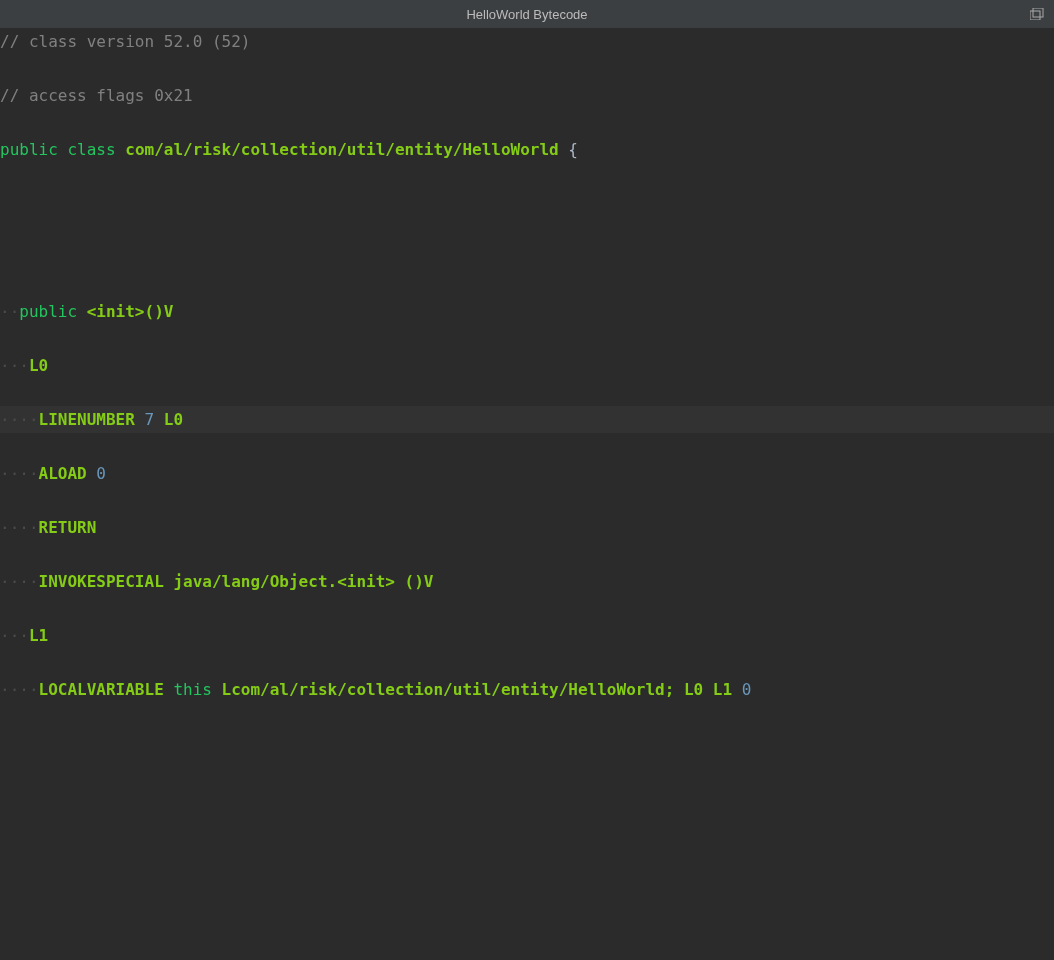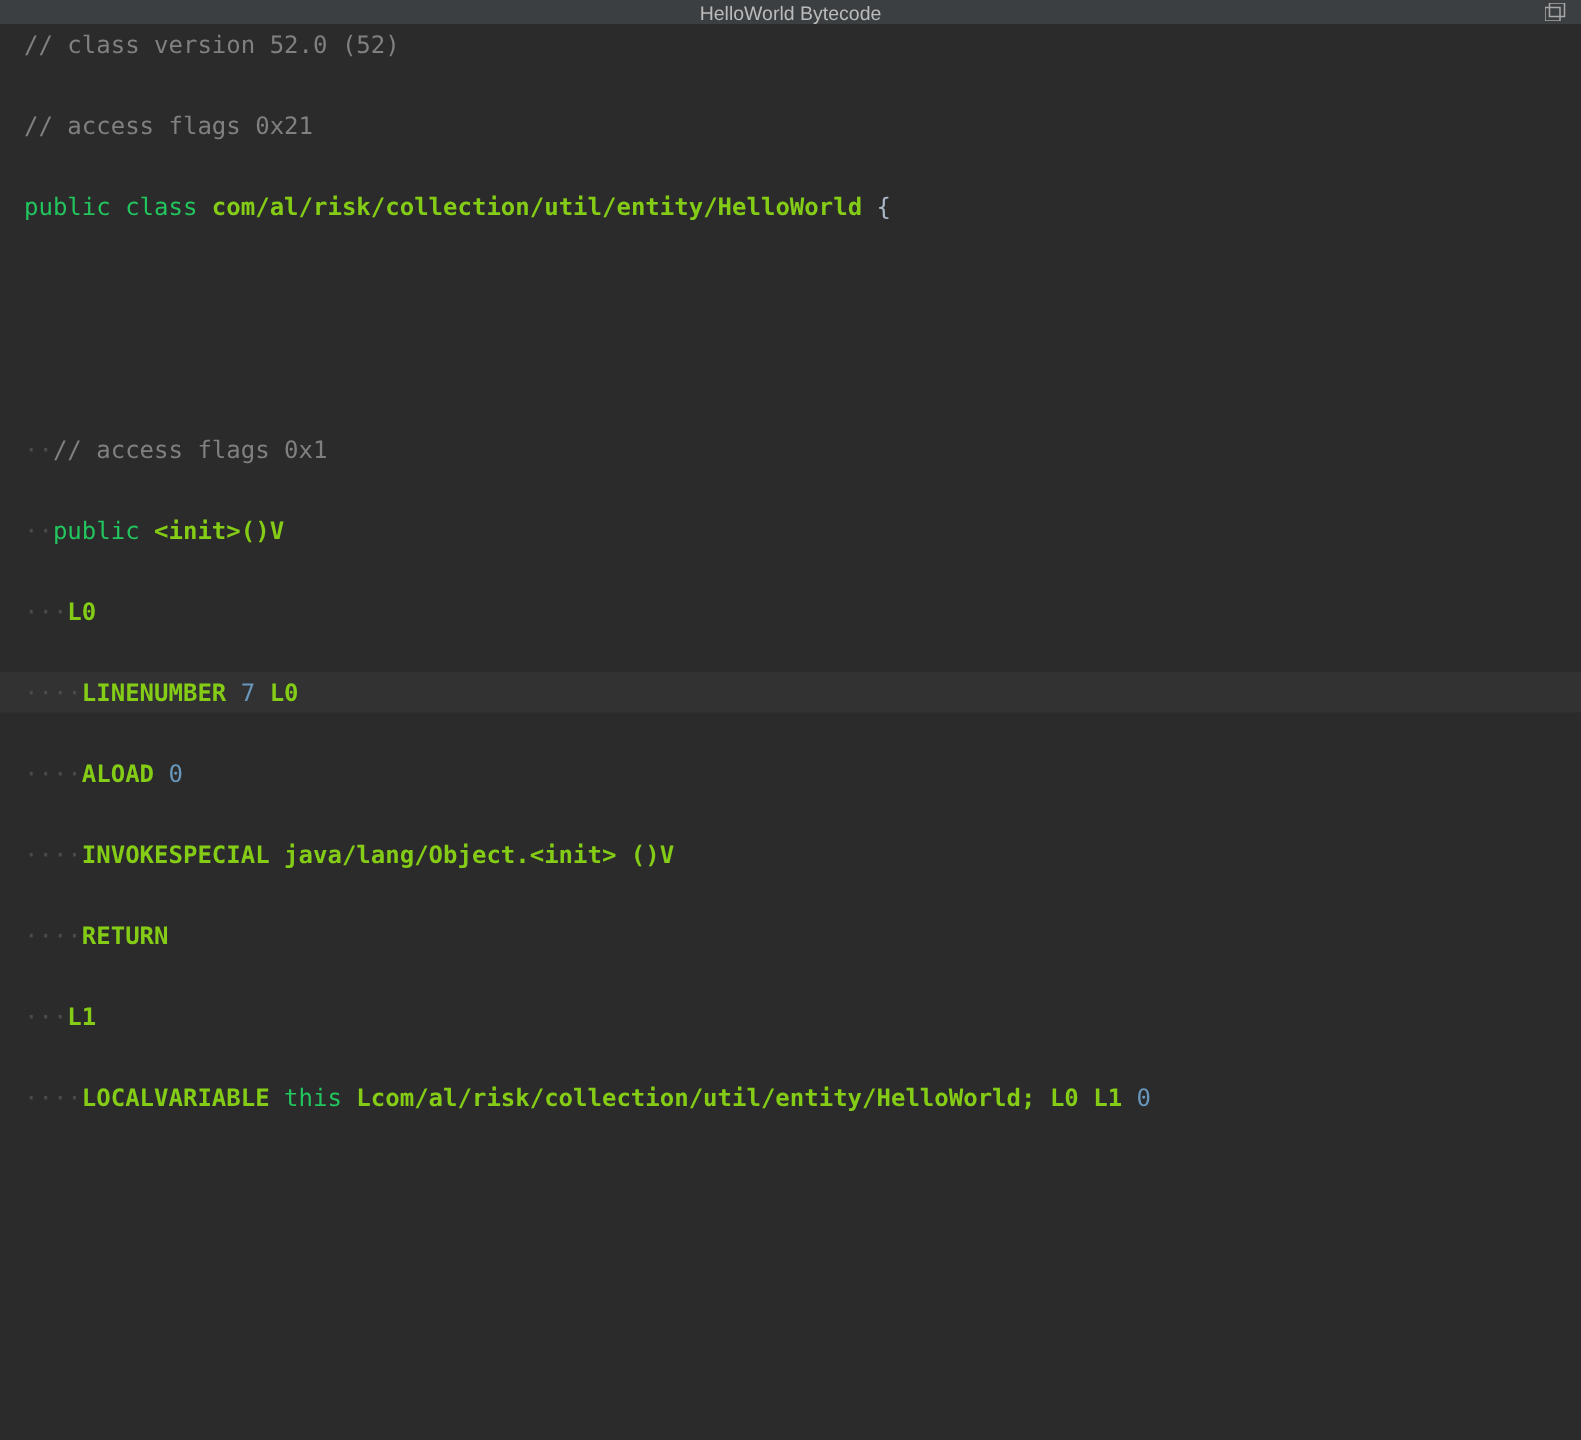--- a/index.html
+++ b/index.html
@@ -6,21 +6,21 @@
   html, body {
     width: 1054px;
     height: 960px;
     background: #2b2b2b;
     font-family: "Consolas", "Monaco", monospace;
     font-size: 15px;
     color: #a9b7c6;
     overflow: hidden;
   }
   .titlebar {
-    height: 16px;
+    height: 28px;
     background: #3c3f41;
     color: #bbbbbb;
     display: flex;
     align-items: center;
     justify-content: center;
     position: relative;
     font-family: "Segoe UI", Arial, sans-serif;
     font-size: 13px;
   }
   .titlebar .title { pointer-events: none; }
@@ -45,21 +45,21 @@
   pre.code {
     margin: 0;
     padding: 0;
     font-family: "Consolas", "Monaco", monospace;
     font-size: 16px;
     line-height: 27px;
     white-space: pre;
   }
   .line {
     display: block;
-    padding-left: 16px;
+    padding-left: 0px;
     height: 27px;
   }
   .line.highlight {
     background: #323232;
   }
   .ws { color: #4b4b4b; }
   .comment { color: #808080; }
   .kw { color: #22c55e; }
   .plain { color: #84cc16; font-weight: bold; }
   .num { color: #6897bb; }
@@ -77,27 +77,26 @@
     </svg>
   </span>
 </div>
 
 <div class="editor">
   <pre class="code" id="code"><span class="line"><span class="comment">// class version 52.0 (52)</span></span>
 <span class="line"><span class="comment">// access flags 0x21</span></span>
 <span class="line"><span class="kw">public</span><span class="plain"> </span><span class="kw">class</span><span class="plain"> com/al/risk/collection/util/entity/HelloWorld </span><span class="brace">{</span></span>
 <span class="line">&nbsp;</span>
 <span class="line">&nbsp;</span>
-<span class="line"><span class="ws">··</span><span class="comment">// access flags 0x1</span></span>
 <span class="line"><span class="ws">··</span><span class="kw">public</span><span class="plain"> &lt;init&gt;()V</span></span>
 <span class="line"><span class="ws">···</span><span class="plain">L0</span></span>
 <span class="line highlight"><span class="ws">····</span><span class="plain">LINENUMBER </span><span class="num">7</span><span class="plain"> L0</span></span>
 <span class="line"><span class="ws">····</span><span class="plain">ALOAD </span><span class="num">0</span></span>
+<span class="line"><span class="ws">····</span><span class="plain">RETURN</span></span>
 <span class="line"><span class="ws">····</span><span class="plain">INVOKESPECIAL java/lang/Object.&lt;init&gt; ()V</span></span>
-<span class="line"><span class="ws">····</span><span class="plain">RETURN</span></span>
 <span class="line"><span class="ws">···</span><span class="plain">L1</span></span>
 <span class="line"><span class="ws">····</span><span class="plain">LOCALVARIABLE </span><span class="kw">this</span><span class="plain"> Lcom/al/risk/collection/util/entity/HelloWorld; L0 L1 </span><span class="num">0</span></span>
 <span class="line">&nbsp;</span>
 
 
 
 
 
 
 

